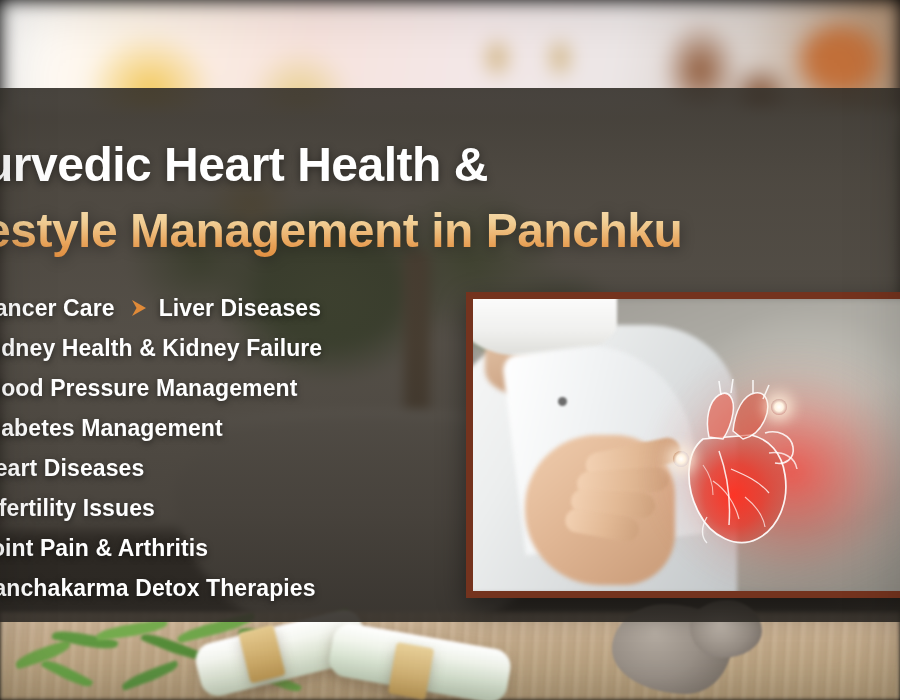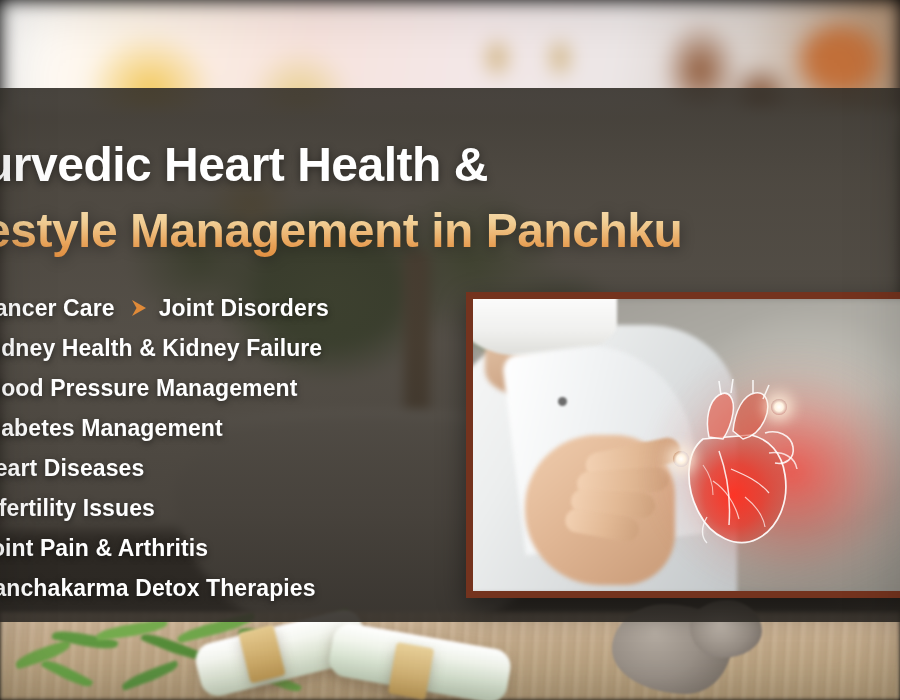--- a/index.html
+++ b/index.html
@@ -282,21 +282,21 @@
 
   <div class="svc-list">
 
     <div class="svc-row">
       <span class="svc-text">Cancer Care</span>
       <span class="svc-chevron">
         <svg viewBox="0 0 26 22" width="26" height="22" aria-hidden="true">
           <path d="M5 3 L19 11 L5 19 L9.5 11 Z" fill="#e08a38"></path>
         </svg>
       </span>
-      <span class="svc-text">Joint Disorders</span>
+      <span class="svc-text">Liver Diseases</span>
     </div>
 
     <div class="svc-row">
       <span class="svc-text">Kidney Health &amp; Kidney Failure</span>
     </div>
 
     <div class="svc-row">
       <span class="svc-text">Blood Pressure Management</span>
     </div>
 

